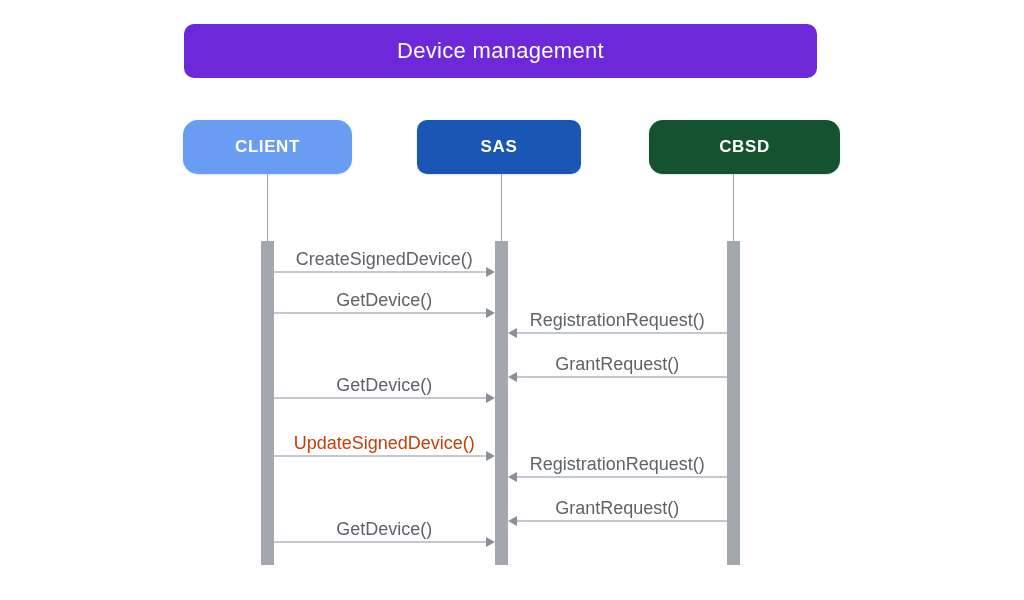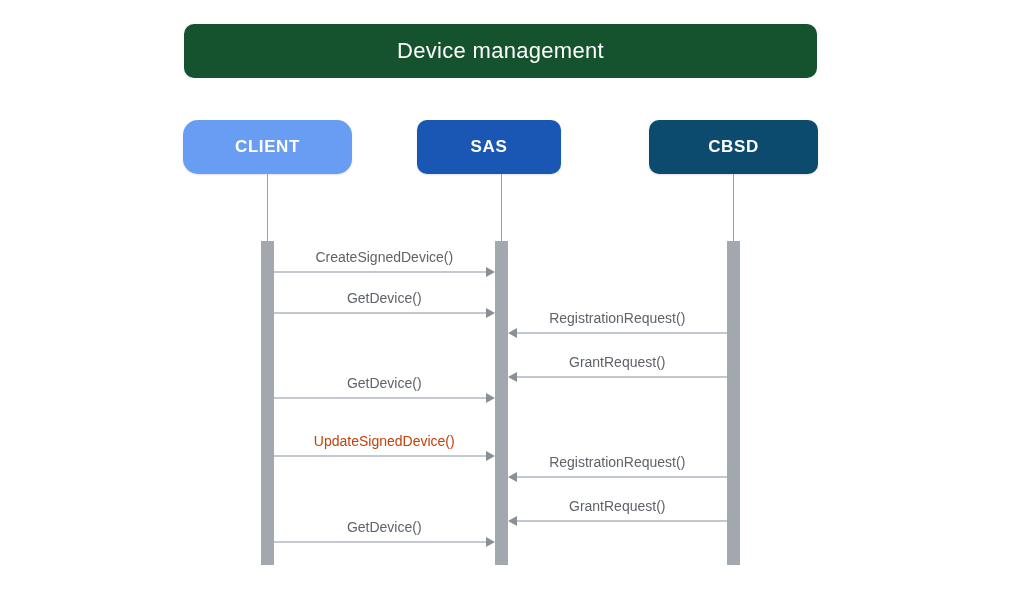--- a/index.html
+++ b/index.html
@@ -67,44 +67,44 @@
   .msg-head {
     position: absolute;
     width: 0;
     height: 0;
     border-top: 5px solid transparent;
     border-bottom: 5px solid transparent;
   }
   .msg-label {
     position: absolute;
     text-align: center;
-    font-size: 14px;
+    font-size: 18px;
     color: #5f6368;
     white-space: nowrap;
   }
 </style>
 </head>
 <body>
 
 <div class="canvas">
-  <div class="title-bar" id="title-bar" style="background: #14532d; text-align: right;">
+  <div class="title-bar" id="title-bar" style="background: #6d28d9; text-align: right;">
     <span>Device management</span>
   </div>
   <div id="diagram-layer">
       <div class="actor-box" style="left: 183px; width: 169px; background: rgb(104, 157, 243); border-radius: 15px;">
         <span>CLIENT</span>
       </div>
       <div class="lifeline" style="left: 267px; background: rgb(154, 160, 166);"></div>
       <div class="activation" style="left: 261px; background: rgb(163, 168, 175);"></div>
-      <div class="actor-box" style="left: 417px; width: 144px; background: rgb(26, 87, 181);">
+      <div class="actor-box" style="left: 417px; width: 164px; background: rgb(26, 87, 181);">
         <span>SAS</span>
       </div>
       <div class="lifeline" style="left: 500.5px; background: rgb(154, 160, 166);"></div>
       <div class="activation" style="left: 494.5px; background: rgb(163, 168, 175);"></div>
-      <div class="actor-box" style="left: 649px; width: 169px; background: #0c4a6e;">
+      <div class="actor-box" style="left: 649px; width: 191px; background: #14532d; border-radius: 14px;">
         <span>CBSD</span>
       </div>
       <div class="lifeline" style="left: 733px; background: rgb(154, 160, 166);"></div>
       <div class="activation" style="left: 727px; background: rgb(163, 168, 175);"></div>
       <div class="msg-line" style="left: 274px; width: 213.5px; top: 271px; background: rgb(196, 201, 207); margin-left: 0px;"></div>
       <div class="msg-head" style="top: 267px; left: 485.5px; border-left: 9px solid rgb(139, 144, 150);"></div>
       <div class="msg-label" style="left: 274px; width: 220.5px; top: 249px; color: rgb(95, 99, 104);">CreateSignedDevice()</div>
       <div class="msg-line" style="left: 274px; width: 213.5px; top: 312px; background: rgb(196, 201, 207); margin-left: 0px;"></div>
       <div class="msg-head" style="top: 308px; left: 485.5px; border-left: 9px solid rgb(139, 144, 150);"></div>
       <div class="msg-label" style="left: 274px; width: 220.5px; top: 290px; color: rgb(95, 99, 104);">GetDevice()</div>

